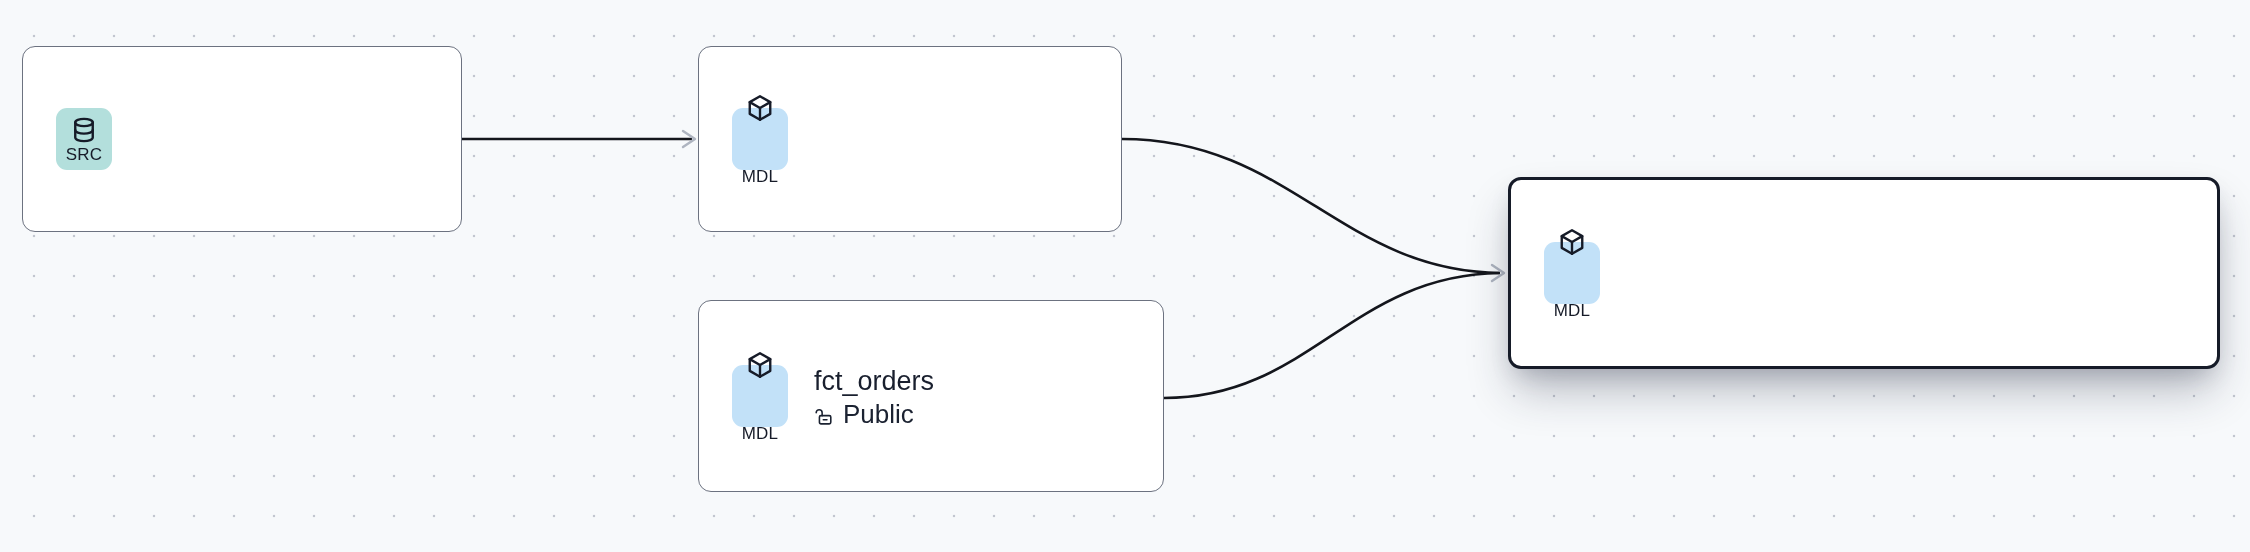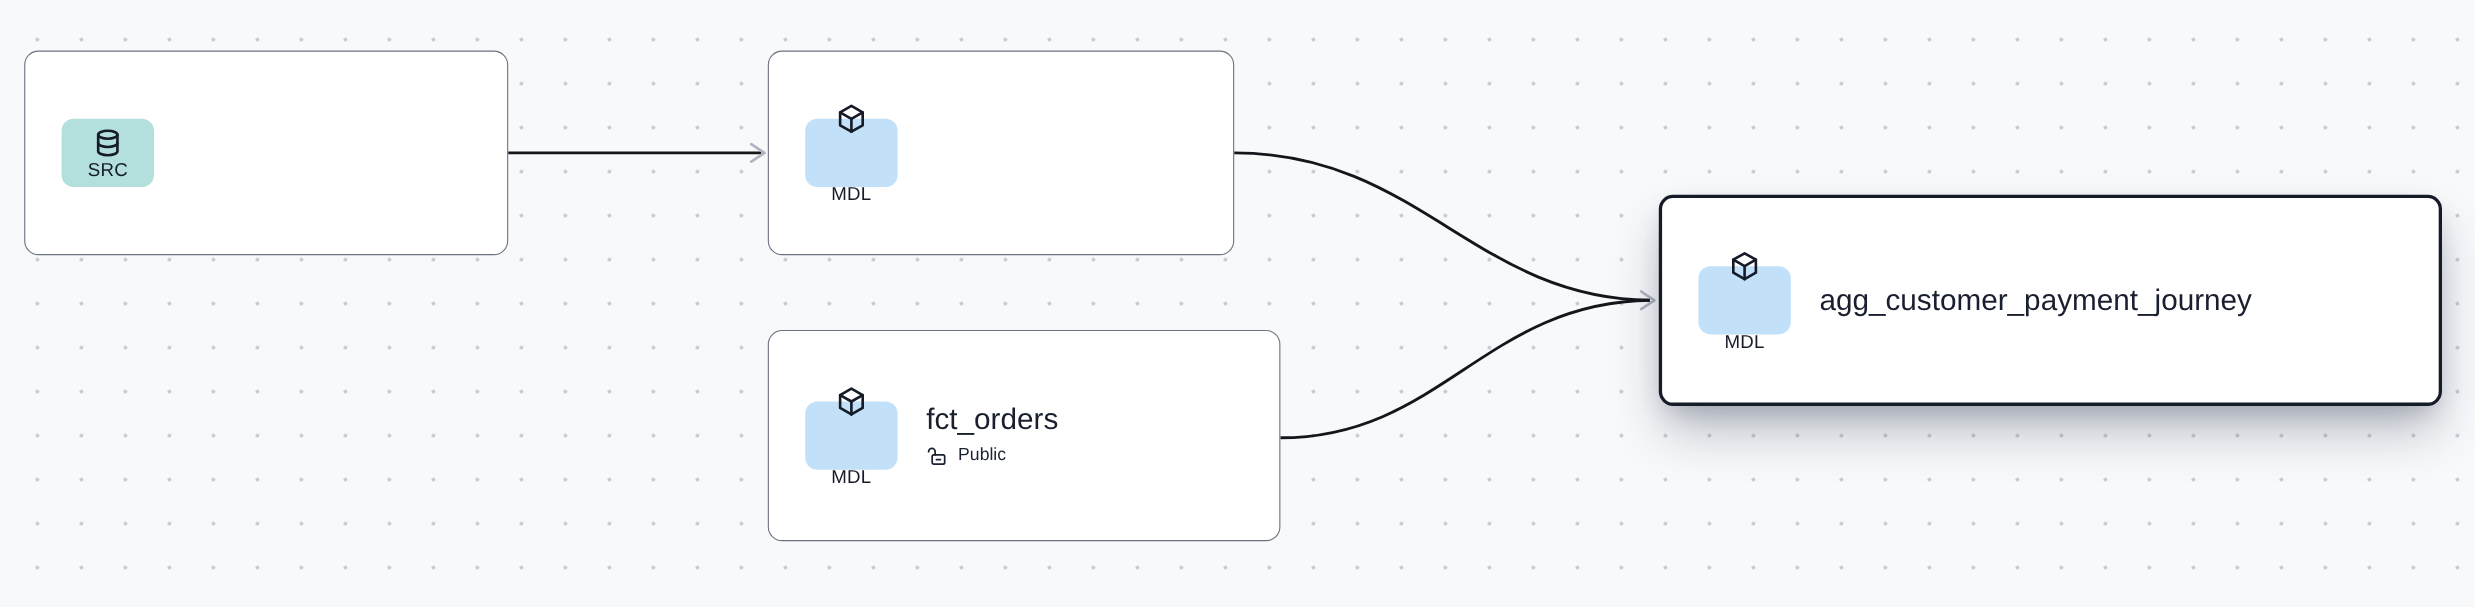--- a/index.html
+++ b/index.html
@@ -53,21 +53,21 @@
     padding-left: 33px;
     z-index: 3;
   }
   .node.selected {
     border: 3.6px solid #161b28;
     box-shadow: 0 26px 46px -6px rgba(30,38,58,0.30),
                 0 10px 24px -8px rgba(30,38,58,0.22);
     z-index: 5;
   }
   .badge {
-    width: 84px;
+    width: 56px;
     height: 62px;
     border-radius: 11px;
     flex: none;
     display: flex;
     flex-direction: column;
     align-items: center;
     justify-content: center;
     gap: 1px;
   }
   .badge.src { background: #b3dfdc; }
@@ -93,24 +93,24 @@
   }
   .node-title {
     font-family: "Liberation Sans", sans-serif;
     font-size: 27px;
     line-height: 32px;
     color: #191f2e;
     white-space: nowrap;
   }
   .node-sub {
     display: flex;
-    align-items: center;
+    align-items: flex-end;
     gap: 8px;
     font-family: "Liberation Sans", sans-serif;
-    font-size: 16px;
+    font-size: 26px;
     line-height: 26px;
     color: #1b2231;
     white-space: nowrap;
   }
   .sub-icon { line-height: 0; display: block; }
 
   
   #node-stripe-payment      { left: 22px;   top: 46px;  width: 440px; height: 186px; }
   #node-stg-payments        { left: 698px;  top: 46px;  width: 424px; height: 186px; }
   #node-fct-orders          { left: 698px;  top: 300px; width: 466px; height: 192px; }
@@ -189,18 +189,15 @@
     <div class="badge mdl">
       <span class="badge-icon">
         <svg width="30" height="30" viewBox="0 0 24 24" fill="none" stroke="#161b28" stroke-width="1.9" stroke-linecap="round" stroke-linejoin="round">
           <path d="M12 2.6 20.2 7.3v9.4L12 21.4 3.8 16.7V7.3z"></path>
           <path d="M3.8 7.3 12 12l8.2-4.7"></path>
           <path d="M12 12v9.4"></path>
         </svg>
       </span>
       <span class="badge-label">MDL</span>
     </div>
-    <div class="node-text">
-      <div class="node-title">agg_customer_payment_journey</div>
-    </div>
   </div>
 
 </div>
 
 </body></html>

